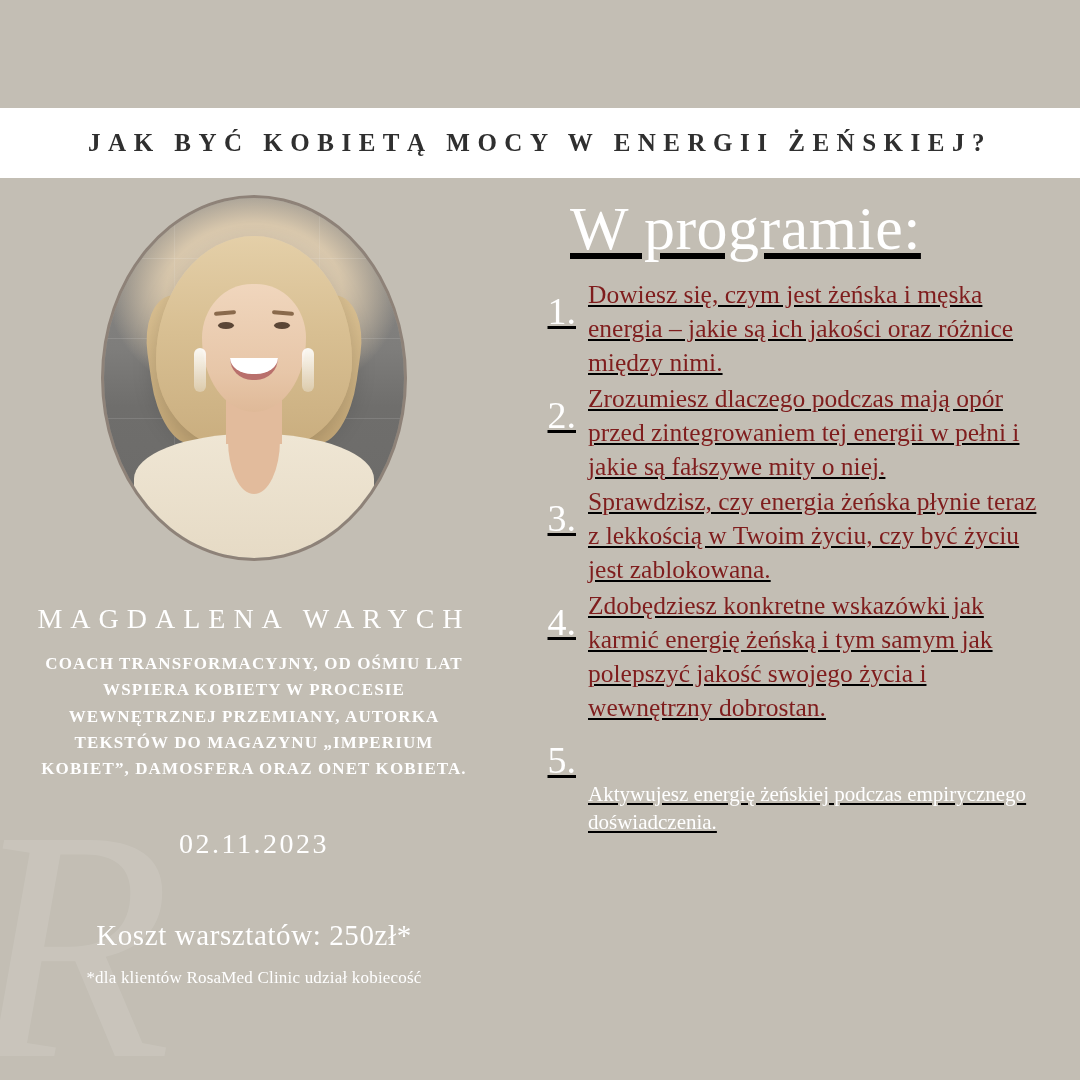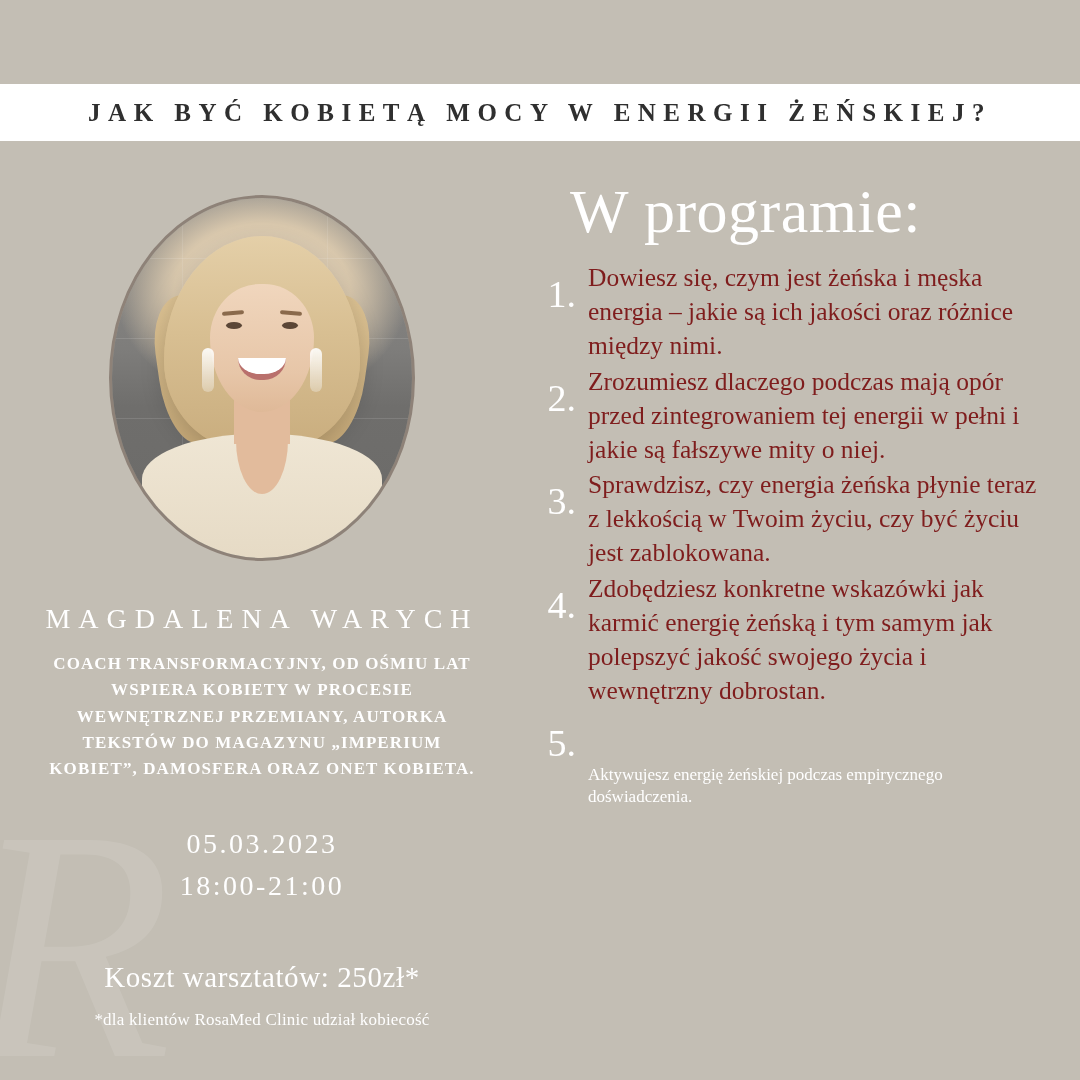--- a/index.html
+++ b/index.html
@@ -33,44 +33,44 @@
     color: rgba(255,255,255,0.10);
     font-style: italic;
     line-height: 1;
     user-select: none;
     pointer-events: none;
   }
 
   
   .header-band {
     position: absolute;
-    top: 84px;
+    top: 108px;
     left: 0;
     width: 1080px;
-    height: 57px;
+    height: 70px;
     background: #ffffff;
     display: flex;
     align-items: center;
     justify-content: center;
   }
   .header-title {
     font-family: "Liberation Serif", serif;
     font-size: 25px;
     letter-spacing: 7.5px;
     color: #2f2f2f;
     font-weight: 700;
     text-transform: uppercase;
     white-space: nowrap;
   }
 
   
   .left-col {
     position: absolute;
     top: 163px;
-    left: 12px;
+    left: 4px;
     width: 500px;
     height: 917px;
     display: flex;
     flex-direction: column;
     align-items: center;
     box-sizing: border-box;
     padding-top: 32px;
   }
 
   .portrait-frame {
@@ -264,26 +264,27 @@
     text-align: center;
     font-family: "Liberation Serif", serif;
     font-size: 17px;
     letter-spacing: 0.2px;
     color: #ffffff;
   }
 
   
   .right-col {
     position: absolute;
-    top: 146px;
+    top: 163px;
     left: 500px;
     width: 580px;
     height: 917px;
     box-sizing: border-box;
     padding: 30px 42px 0 34px;
+    text-decoration: underline;
   }
   .program-title {
     font-family: "Liberation Serif", serif;
     font-size: 62px;
     color: #ffffff;
     letter-spacing: 0.5px;
     margin: 0 0 14px 36px;
   }
   .program-list {
     list-style: none;
@@ -309,21 +310,21 @@
   .item-text {
     flex: 1 1 auto;
     font-family: "Liberation Serif", serif;
     font-size: 25.5px;
     line-height: 1.33;
     color: #7f1d1d;
   }
   .closing {
     margin-left: 54px;
     font-family: "Liberation Serif", serif;
-    font-size: 17px;
+    font-size: 21px;
     line-height: 1.33;
     color: #ffffff;
   }
 </style>
 </head>
 <body>
 
 <div class="poster">
 
   <div class="monogram">R</div>
@@ -356,22 +357,21 @@
         <div class="smile"></div>
         <div class="earring left"></div>
         <div class="earring right"></div>
       </div>
     </div>
 
     <div class="person-name">MAGDALENA WARYCH</div>
     <div class="person-bio">COACH TRANSFORMACYJNY, OD OŚMIU LAT WSPIERA KOBIETY W PROCESIE WEWNĘTRZNEJ PRZEMIANY, AUTORKA TEKSTÓW DO MAGAZYNU „IMPERIUM KOBIET”, DAMOSFERA ORAZ ONET KOBIETA.</div>
 
     <div class="event-date">
-      <div>05.03.2023</div>
-      <div>18:00-21:00</div>
+      <div>02.11.2023</div>
     </div>
 
     <div class="price">Koszt warsztatów: 250zł*</div>
     <div class="price-note">*dla klientów RosaMed Clinic udział kobiecość</div>
   </div>
 
   <div class="right-col">
     <div class="program-title">W programie:</div>
 
     <ul class="program-list">

